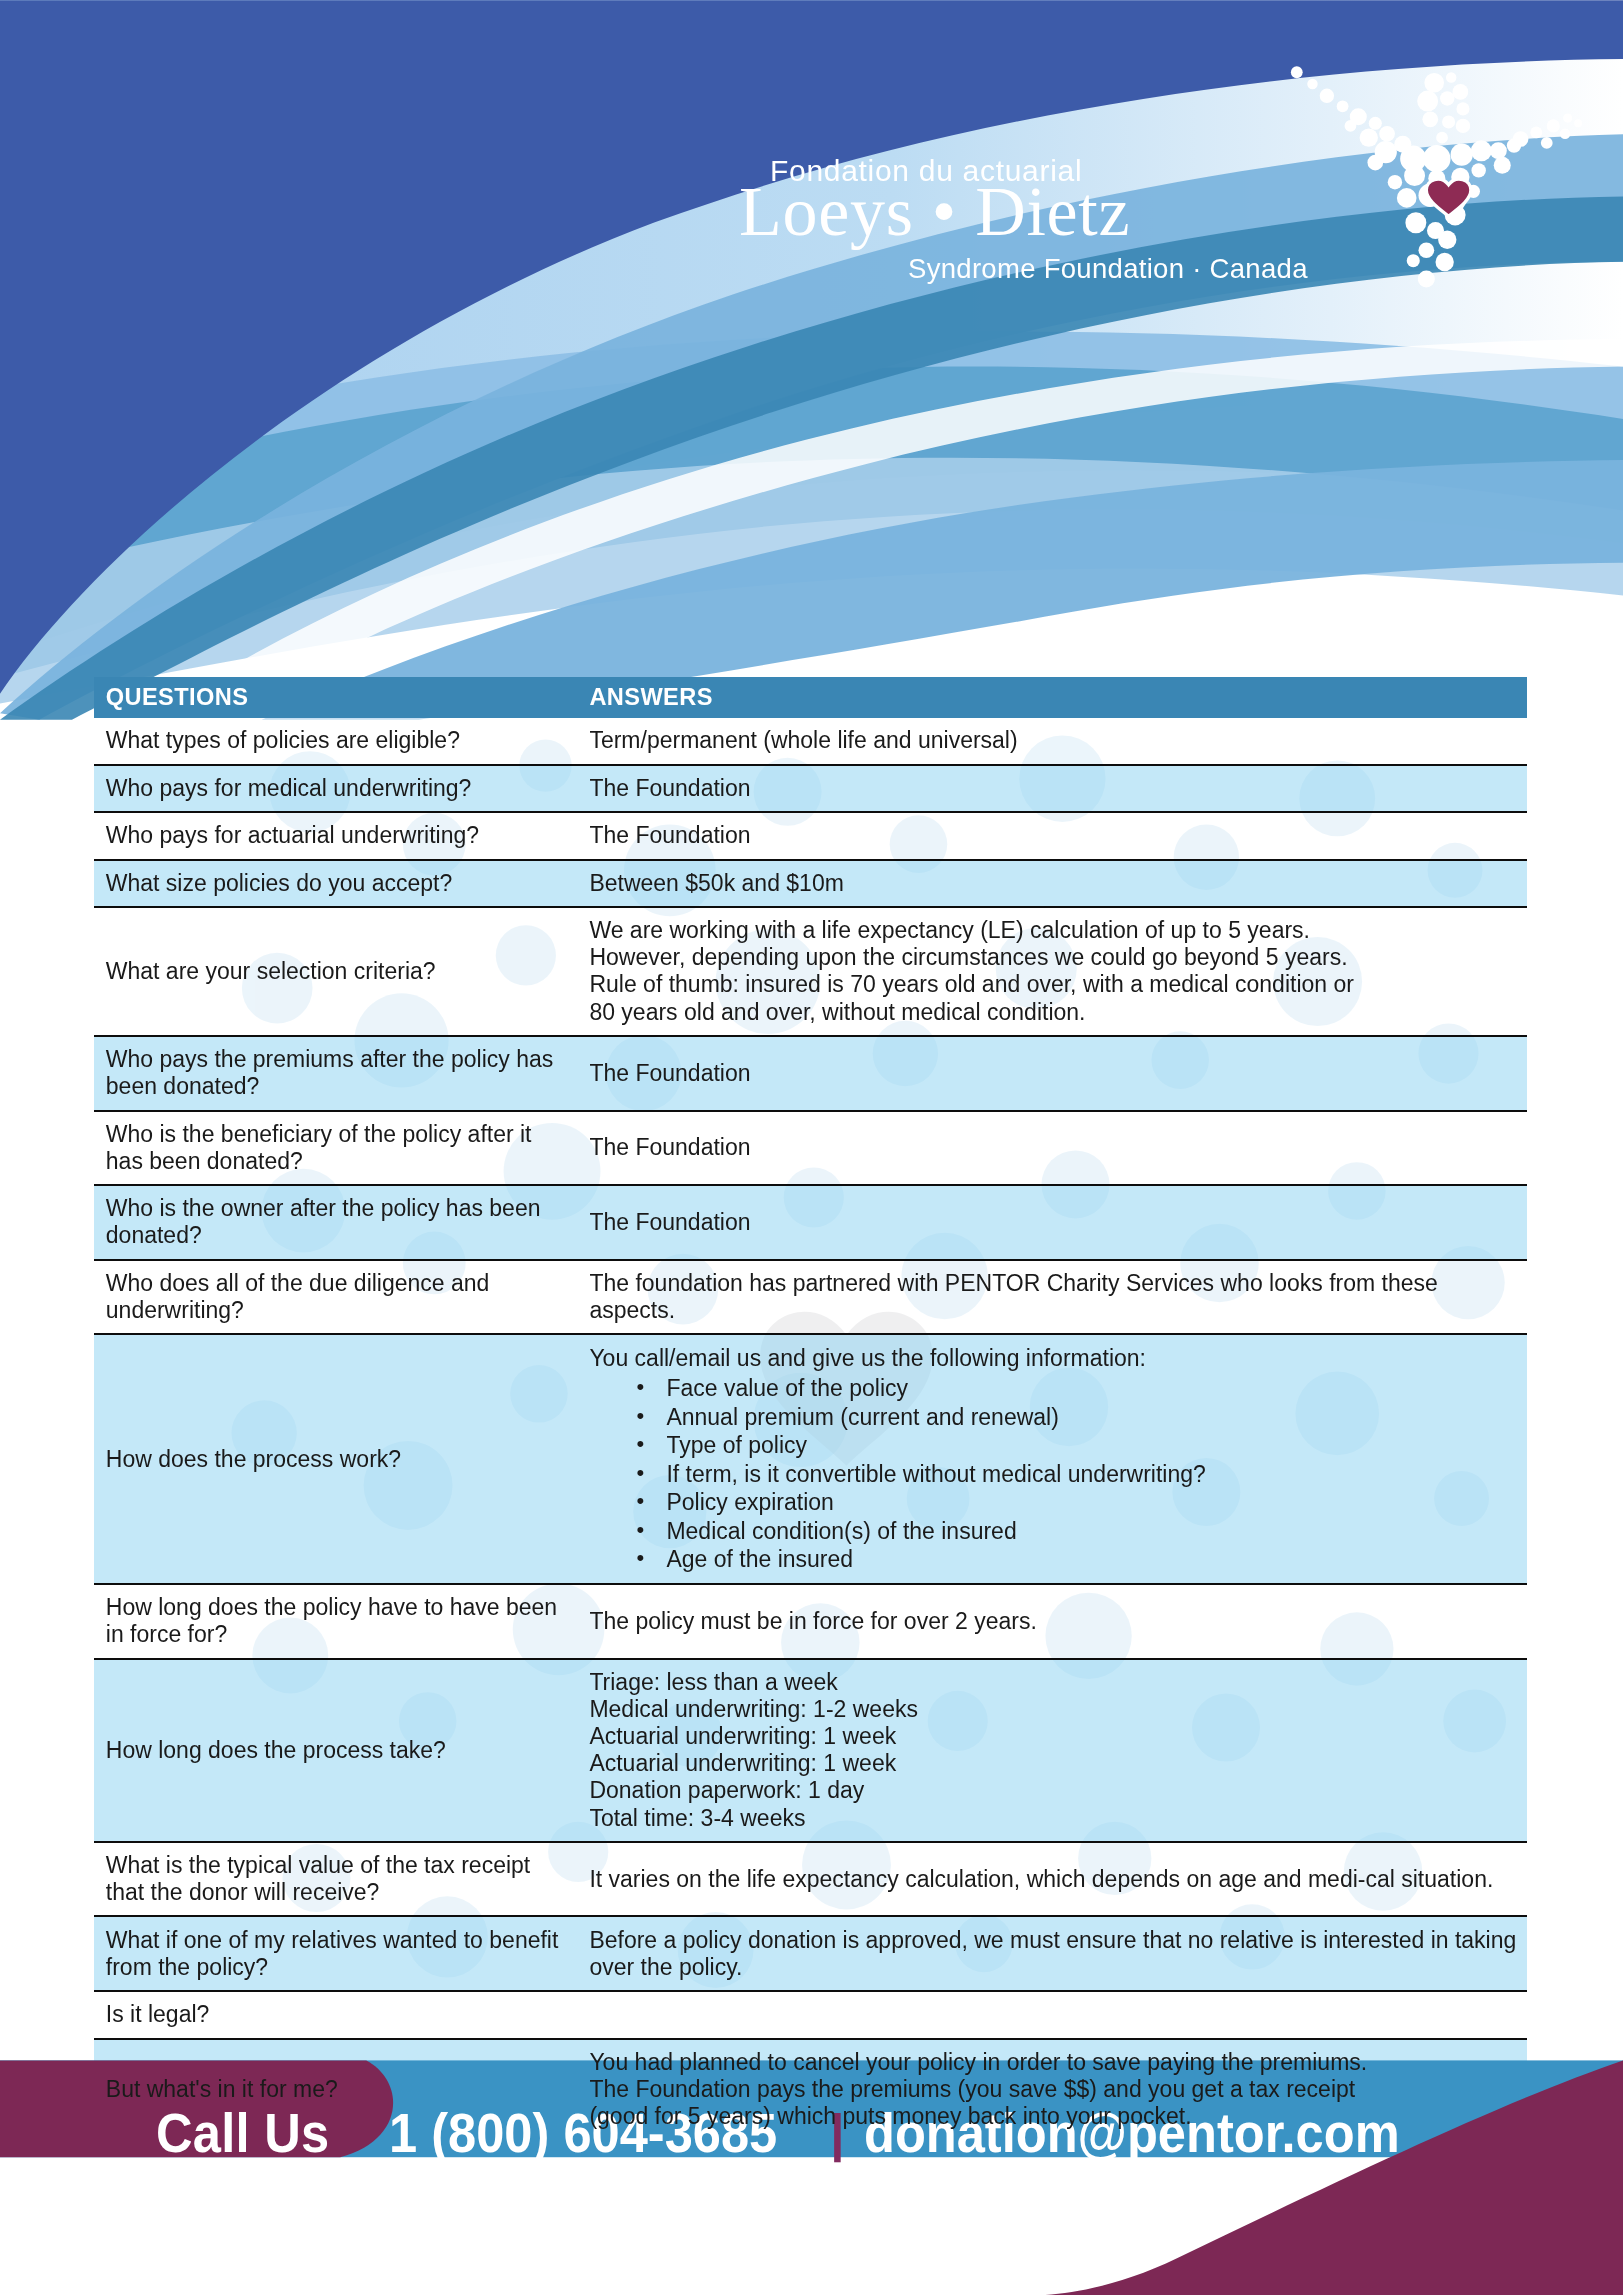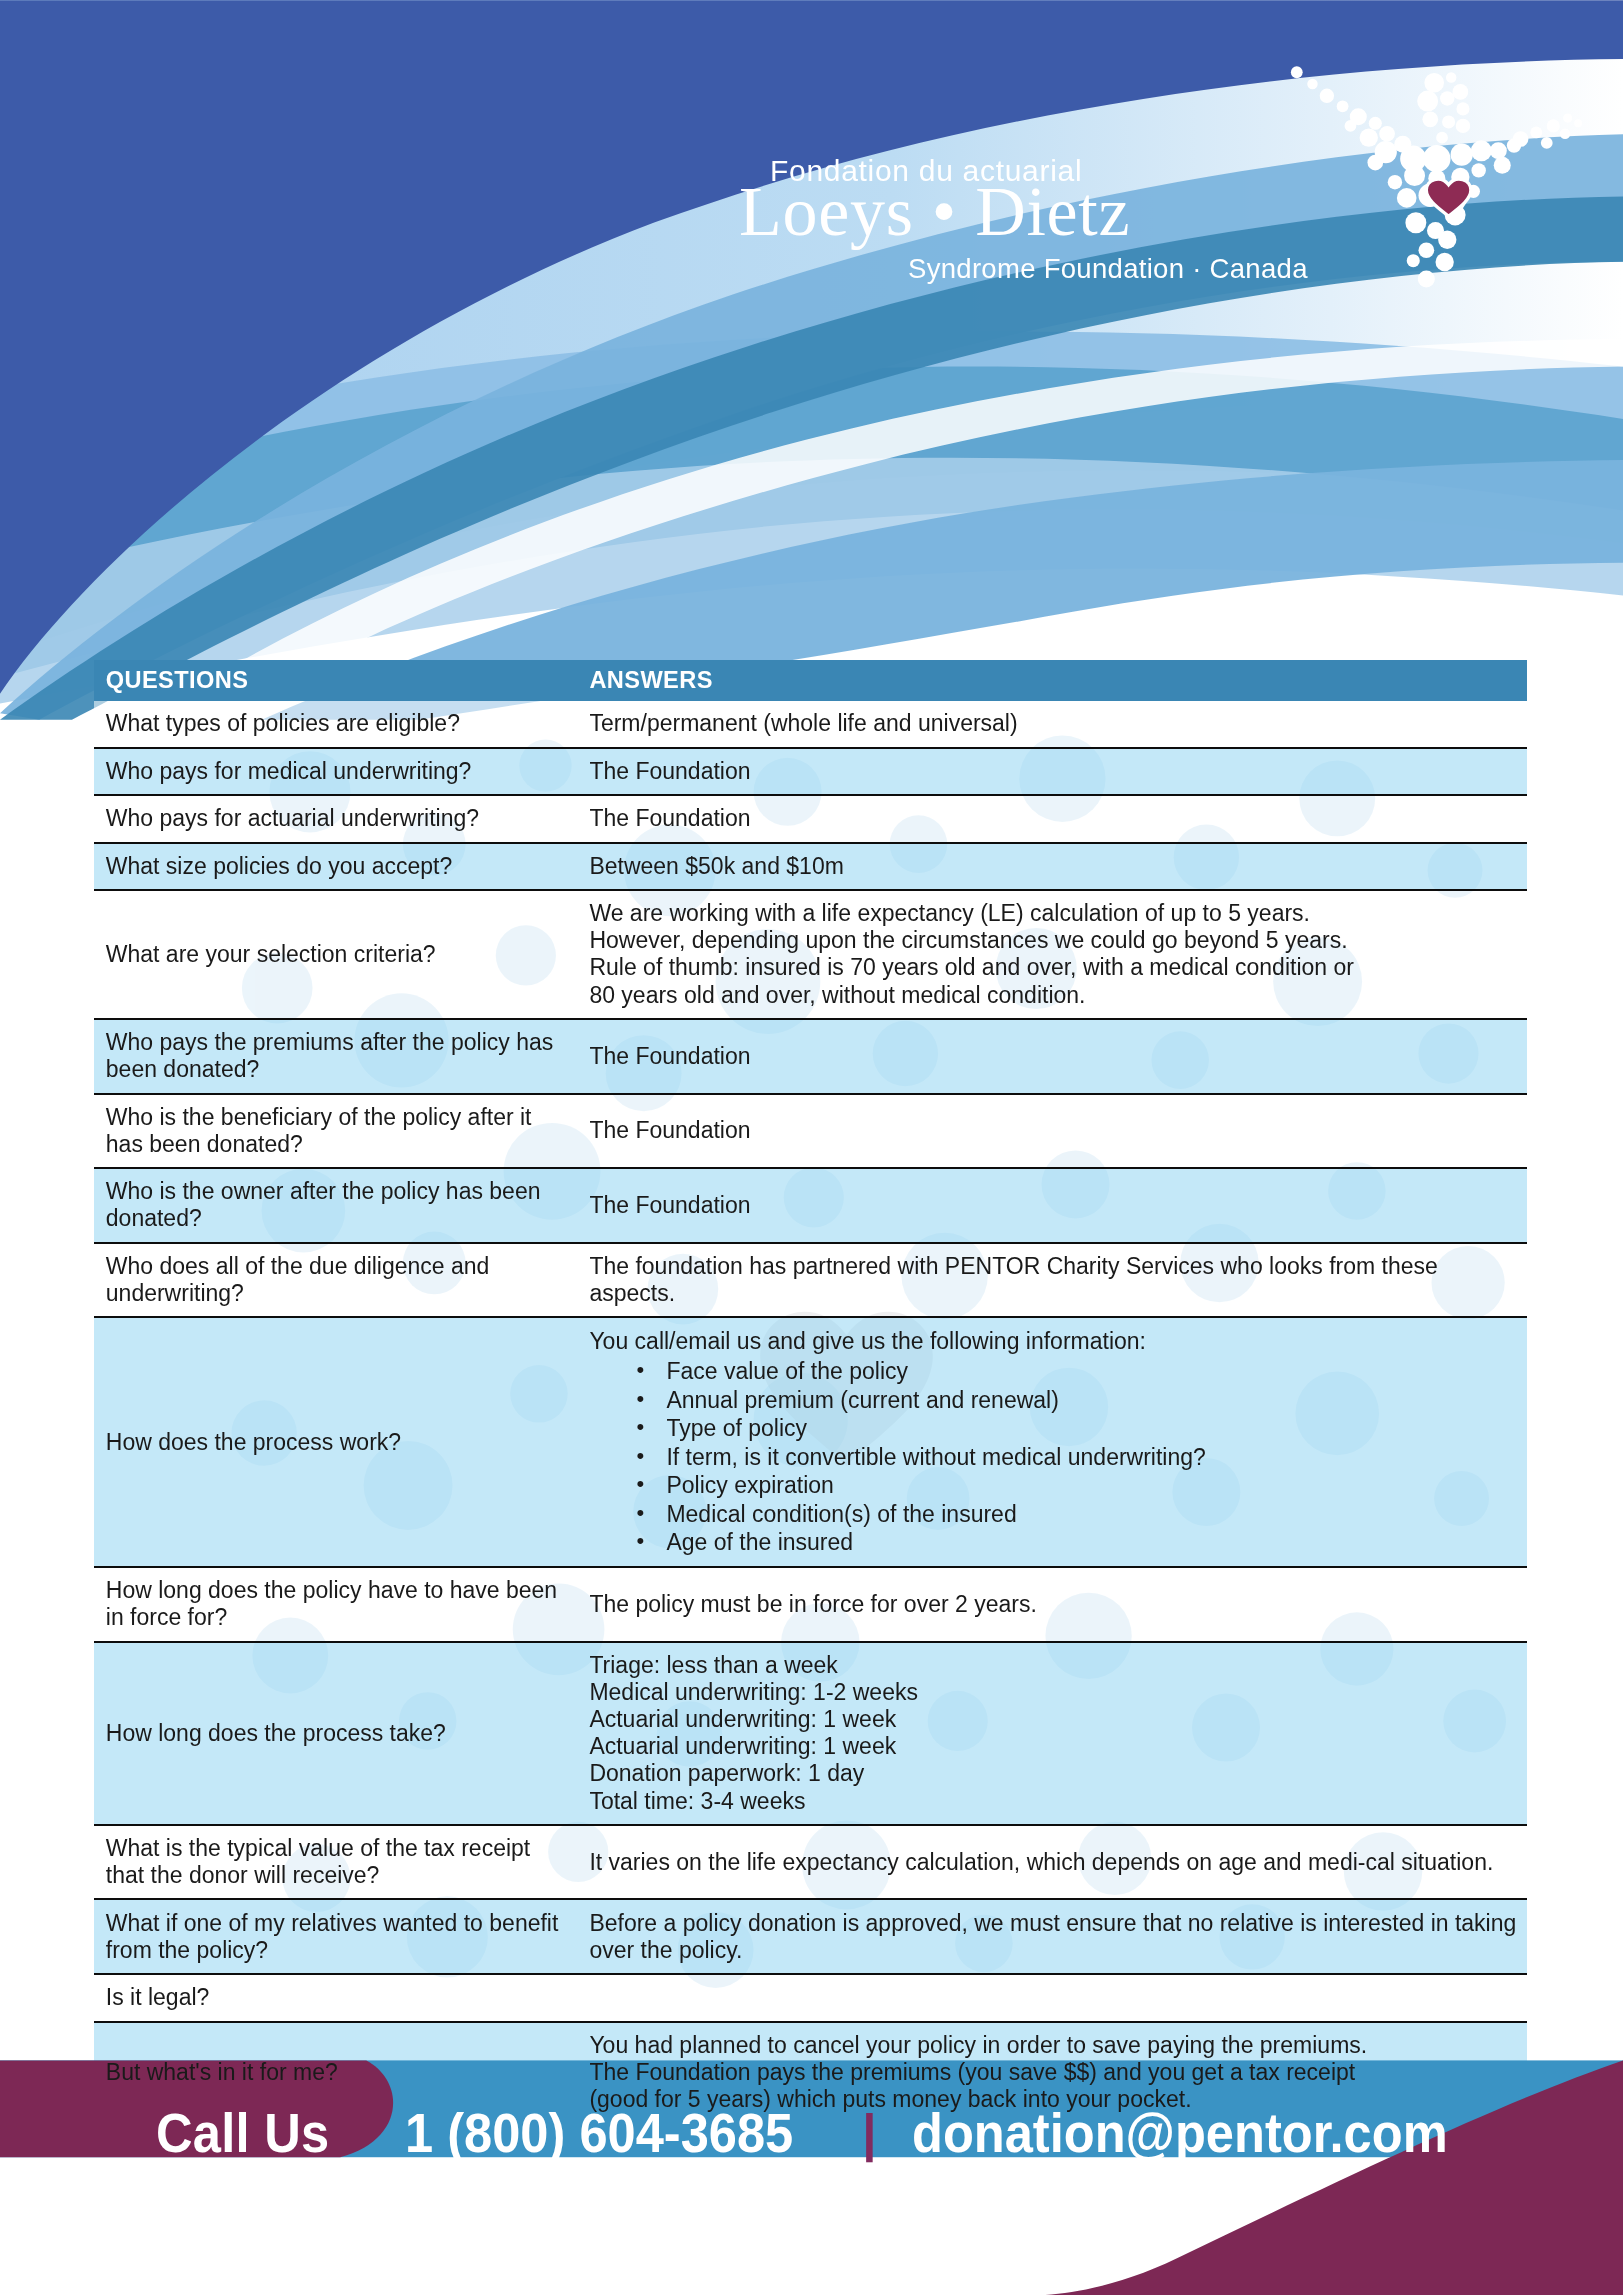--- a/index.html
+++ b/index.html
@@ -74,21 +74,21 @@
     height:1348px;
     overflow:hidden;
     pointer-events:none;
   }
   #watermarks svg{display:block;}
 
   
   #faq{
     position:absolute;
     left:94px;
-    top:660px;
+    top:677px;
     width:1433px;
   }
   .row{
     position:relative;
     display:flex;
     align-items:center;
     border-bottom:2.6px solid #0d0d0d;
     box-sizing:border-box;
   }
   .row.head{
@@ -149,21 +149,20 @@
   #footer-art svg{display:block;}
   #footer-text{
     position:absolute;
     top:2084px;
     left:0;
     width:1619px;
     height:98px;
     display:flex;
     align-items:center;
     pointer-events:none;
-    gap:16px;
   }
   .f-call{
     margin-left:156px;
     color:#ffffff;
     font-family:"Liberation Sans", sans-serif;
     font-weight:bold;
     font-size:55px;
     letter-spacing:0.3px;
     transform:scaleX(0.92);
     transform-origin:left center;

